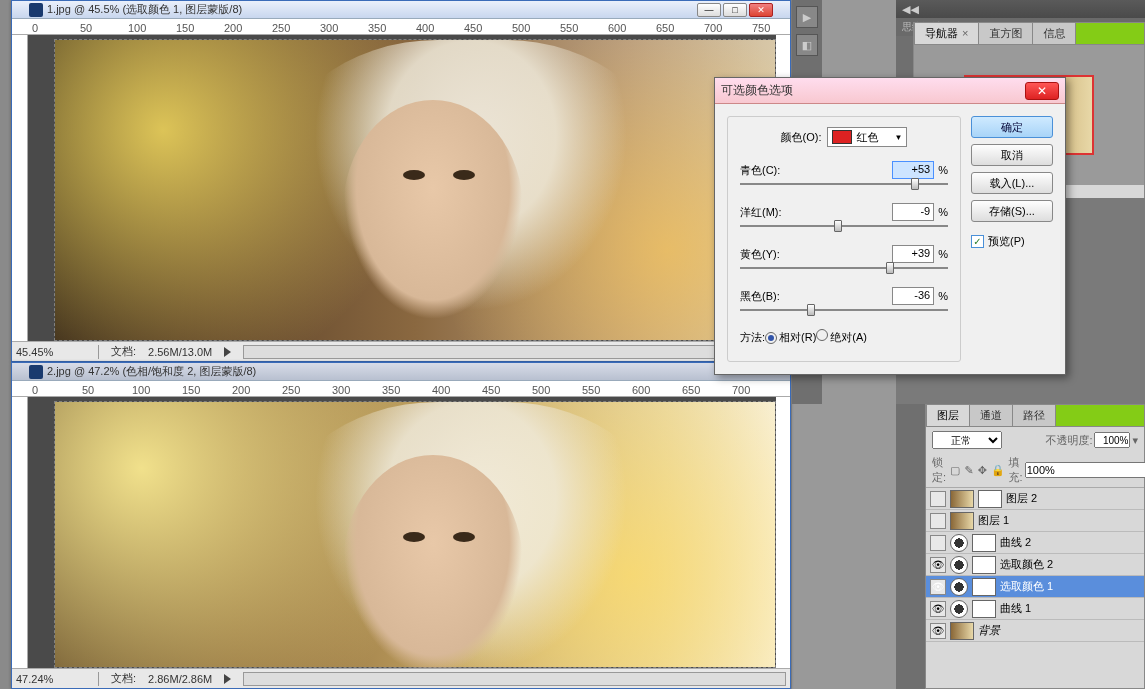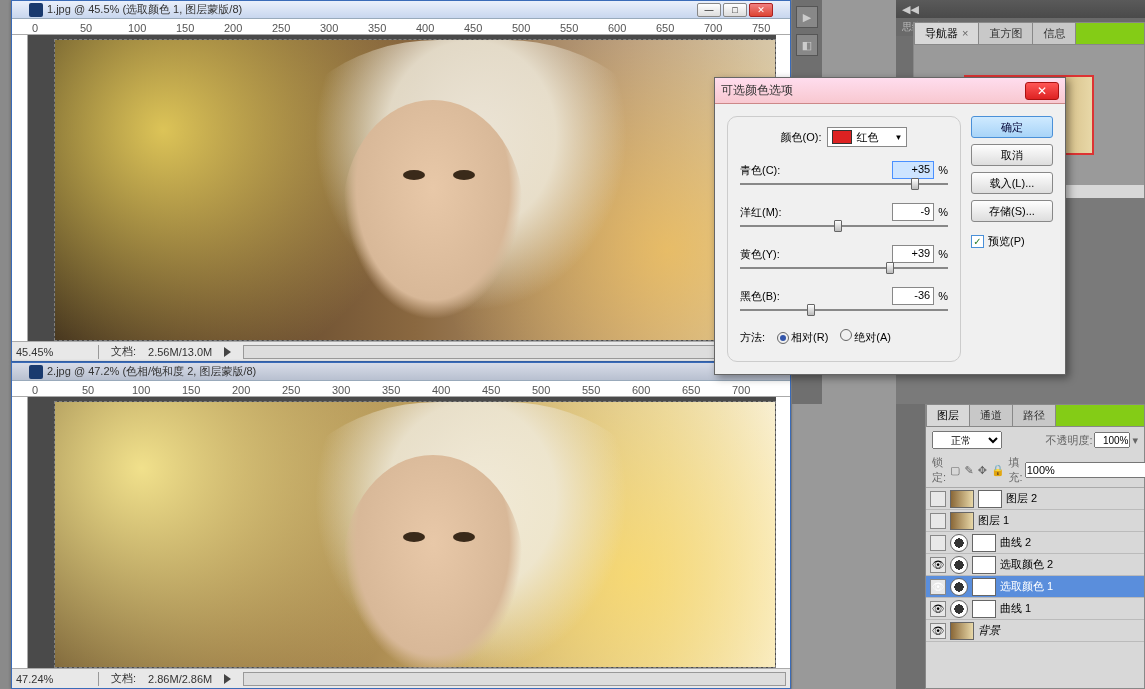--- a/index.html
+++ b/index.html
@@ -85,36 +85,36 @@
 .layer-thumb.mask { background:#fff; }
 .layer-thumb.img { background:linear-gradient(90deg,#8a6838,#e8d8a8); }
 .layer-name { flex:1; white-space:nowrap; overflow:hidden; }
 
 
 .dialog { position:absolute; left:714px; top:77px; width:352px; background:#f0f0f0; border:1px solid #666; box-shadow:3px 3px 8px rgba(0,0,0,0.4); }
 .dialog-titlebar { height:26px; background:linear-gradient(#fde, #f8c8d0); display:flex; align-items:center; padding:0 6px; border-bottom:1px solid #c88; }
 .dialog-title { flex:1; font-size:12px; color:#333; }
 .dialog-close { width:34px; height:18px; background:linear-gradient(#f55,#d22); border:1px solid #a11; border-radius:3px; color:#fff; display:flex; align-items:center; justify-content:center; font-size:12px; }
 .dialog-body { display:flex; padding:12px; gap:10px; }
-.dialog-fields { flex:1; border:1px solid #ccc; border-radius:10px; padding:10px 12px 16px; position:relative; }
+.dialog-fields { flex:1; border:1px solid #ccc; border-radius:3px; padding:10px 12px 16px; position:relative; }
 .color-select-row { display:flex; align-items:center; gap:6px; margin-bottom:14px; justify-content:center; }
 .color-swatch { width:20px; height:14px; background:#d22; border:1px solid #333; }
 .color-dd { width:80px; height:20px; border:1px solid #888; background:#fff; display:flex; align-items:center; padding:0 4px; }
 .dd-arrow { margin-left:auto; font-size:8px; }
 
 .slider-row { margin-bottom:18px; }
 .slider-labels { display:flex; align-items:center; margin-bottom:2px; }
 .slider-labels .lab { flex:1; }
 .slider-labels .val { width:42px; height:18px; border:1px solid #888; background:#fff; text-align:right; padding:1px 3px; }
 .slider-labels .val.focus { border:1px solid #4a90ff; background:#cde4ff; }
 .slider-labels .pct { margin-left:4px; }
 .slider-track { height:2px; background:#888; position:relative; margin:4px 0; }
 .slider-knob { position:absolute; top:-5px; width:8px; height:12px; background:linear-gradient(#fff,#bbb); border:1px solid #666; border-radius:1px; }
 
-.method-row { margin-top:8px; display:flex; align-items:center; gap:12px; }
+.method-row { margin-top:8px; display:flex; align-items:center; }
 .radio { width:12px; height:12px; border:1px solid #666; border-radius:50%; display:inline-flex; align-items:center; justify-content:center; margin-right:2px; }
 .radio .dot { width:6px; height:6px; background:#35a; border-radius:50%; }
 
 .dialog-buttons { width:82px; display:flex; flex-direction:column; gap:6px; }
 .dlg-btn { height:22px; border:1px solid #888; background:linear-gradient(#fefefe,#ddd); border-radius:3px; display:flex; align-items:center; justify-content:center; cursor:pointer; }
 .dlg-btn.primary { background:linear-gradient(#cfeaff,#a8d4f8); border:1px solid #4a90d8; color:#003; }
 .preview-check { display:flex; align-items:center; gap:4px; margin-top:6px; }
 .checkbox { width:13px; height:13px; border:1px solid #4a90d8; background:#fff; display:flex; align-items:center; justify-content:center; color:#2a7c2a; font-size:10px; }
 
 .sidebar-strip { position:absolute; top:0; left:792px; width:30px; height:404px; background:#6f6f6f; }
@@ -327,21 +327,21 @@
         <div class="color-dd">
           <span class="color-swatch"></span>
           <span style="margin-left:4px;">红色</span>
           <span class="dd-arrow">▼</span>
         </div>
       </div>
       <div id="sliders">
           <div class="slider-row">
     <div class="slider-labels">
       <span class="lab">青色(C):</span>
-      <span class="val focus">+35</span>
+      <span class="val focus">+53</span>
       <span class="pct">%</span>
     </div>
     <div class="slider-track">
       <div class="slider-knob" style="left:82%"></div>
     </div>
           </div>
           <div class="slider-row">
     <div class="slider-labels">
       <span class="lab">洋红(M):</span>
       <span class="val ">-9</span>

